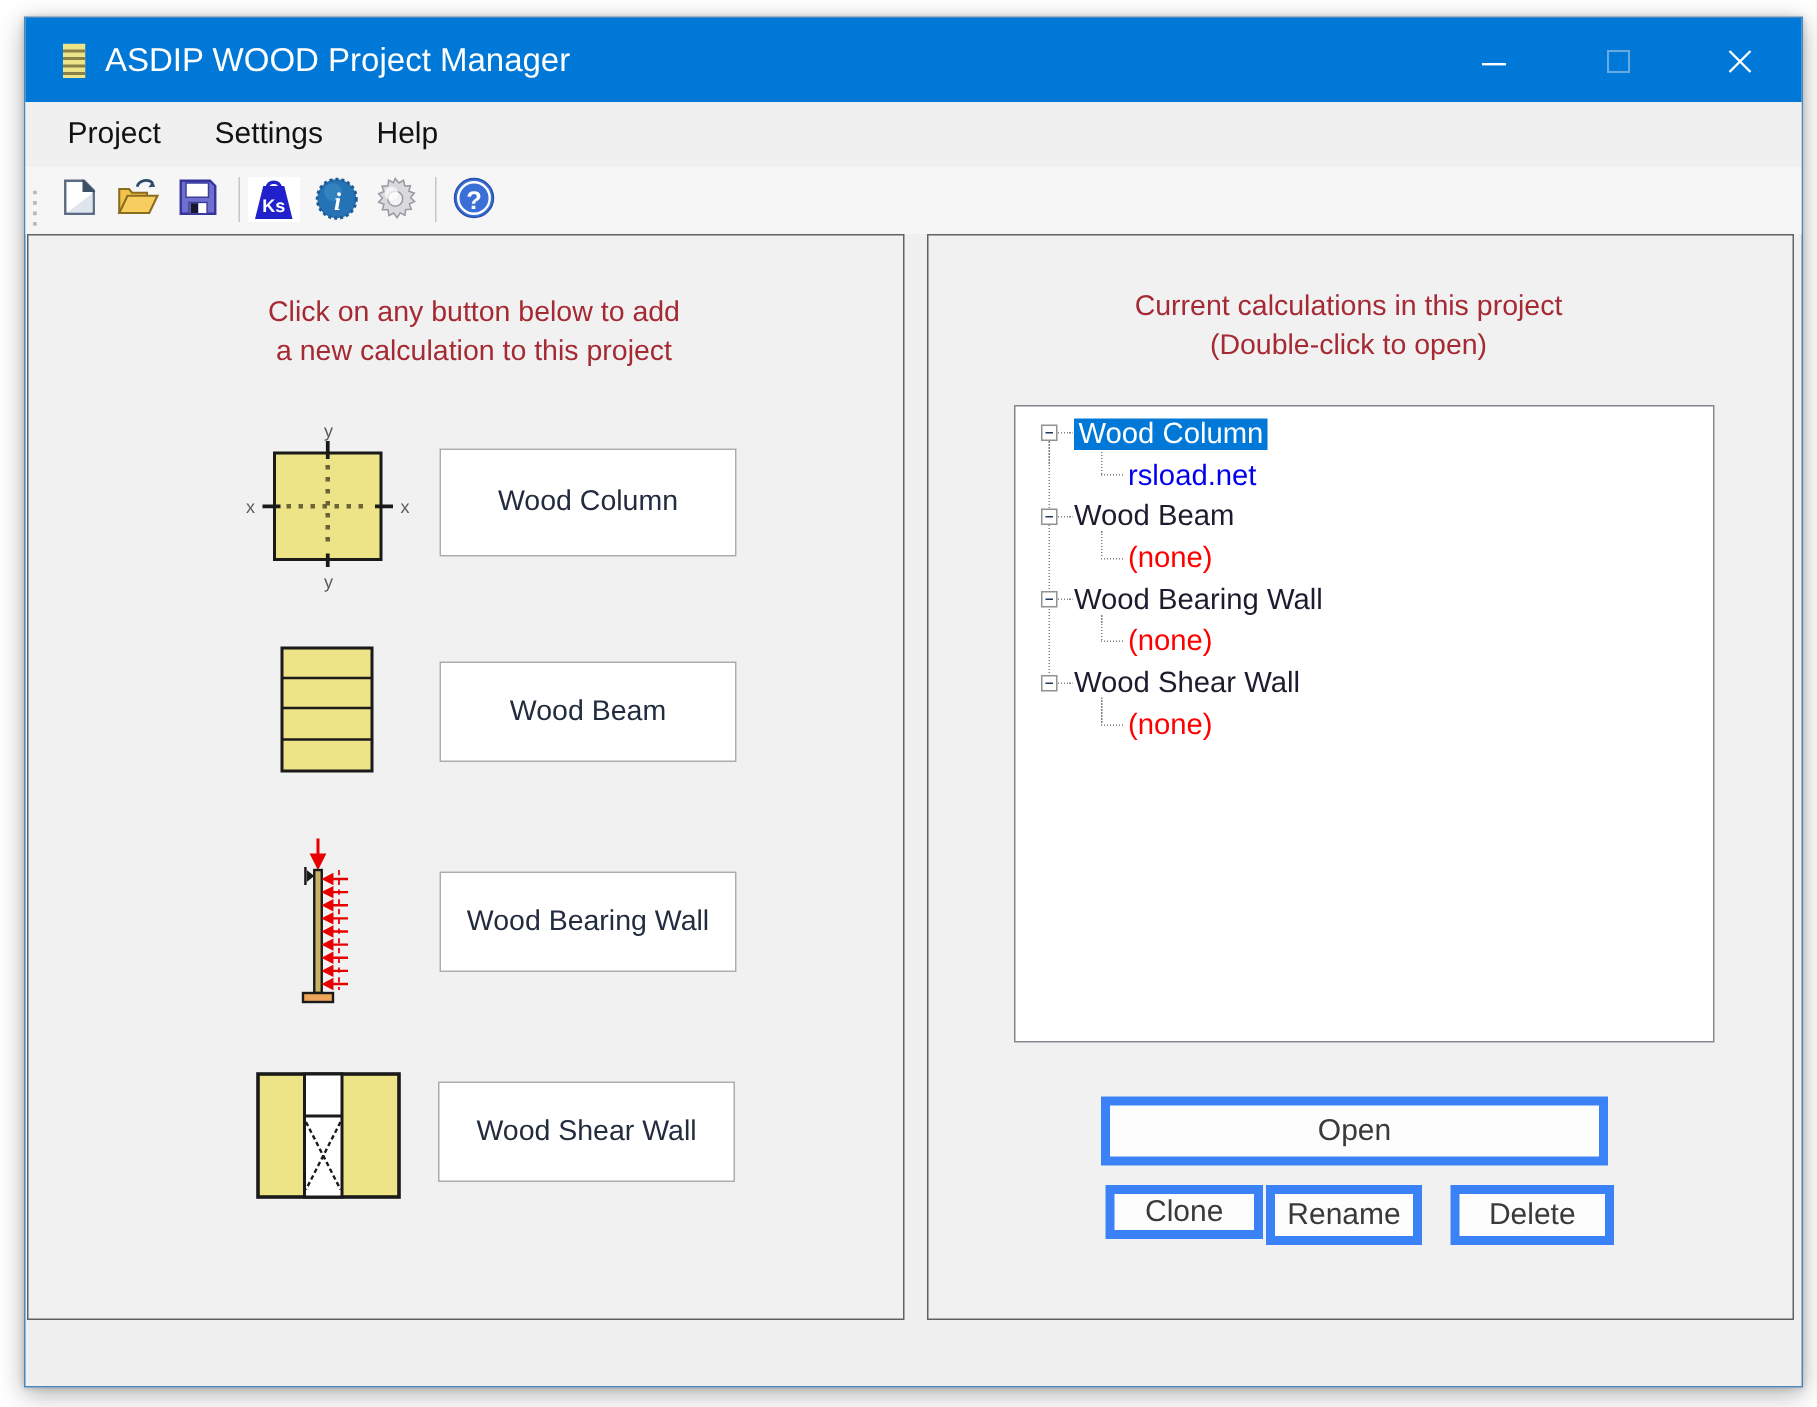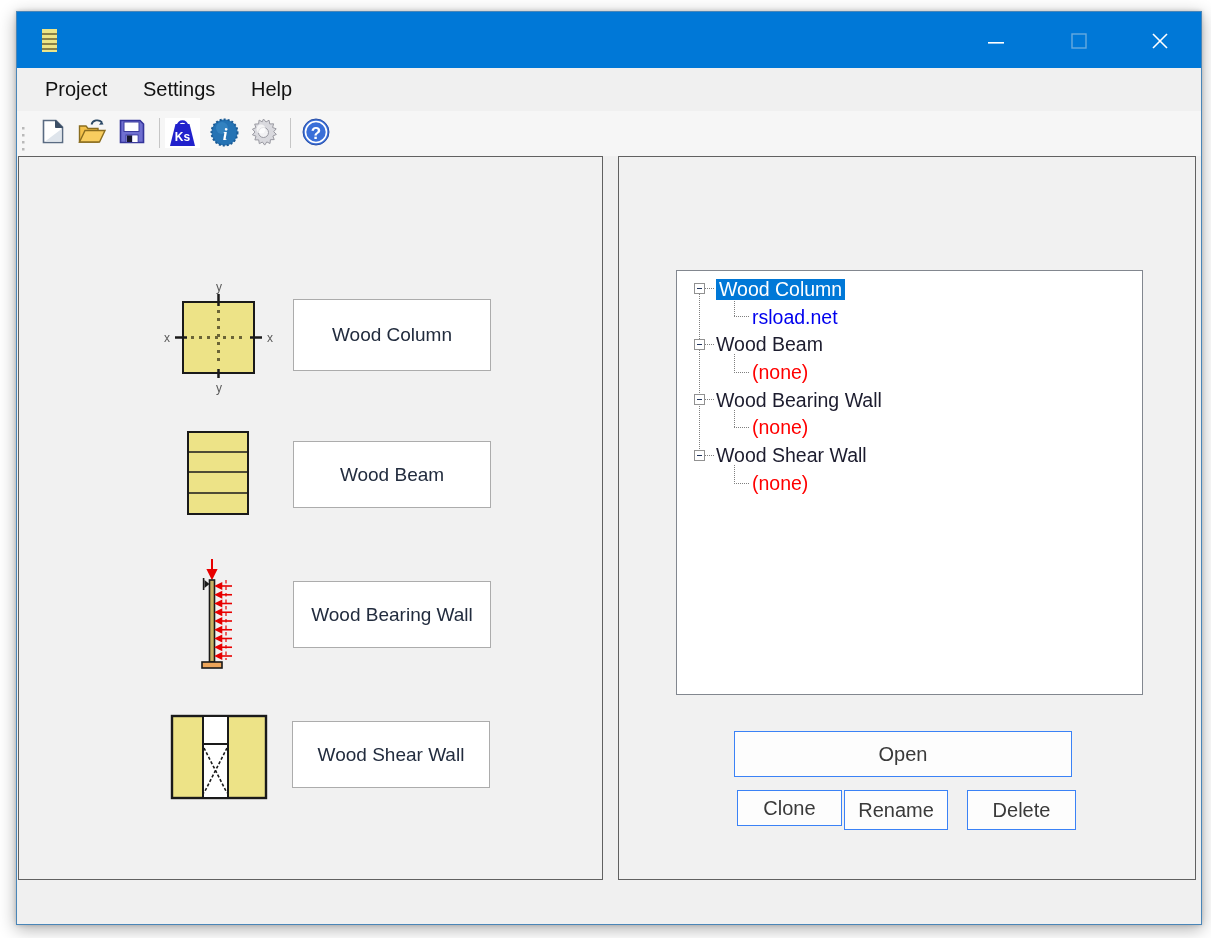--- a/index.html
+++ b/index.html
@@ -14,21 +14,21 @@
   #menubar { position:absolute; left:0; top:56px; width:100%; height:43px; background:#f0f0f0; }
   .menuitem { position:absolute; top:0; height:43px; line-height:43px; font-size:20px; color:#121212; }
   #toolbar { position:absolute; left:0; top:99px; width:100%; height:45px; background:#f6f6f6; }
   .tbsep { position:absolute; top:7px; height:30px; width:1px; background:#c6c6c6; }
   .group { position:absolute; top:144px; height:724px; border:1px solid #616161; background:#f1f1f1; }
   #lgroup { left:1px; width:585px; }
   #rgroup { left:601px; width:578px; }
   .redhead { position:absolute; color:#a52a33; font-size:19px; line-height:26px; text-align:center; width:440px; }
   .wbtn { position:absolute; background:#ffffff; border:1px solid #acacac;
     color:#222c3e; font-size:19px; display:flex; align-items:center; justify-content:center; }
-  .gbtn { position:absolute; background:#fdfdfd; border:1px solid #3b82f6;
+  .gbtn { position:absolute; background:#fdfdfd; border:6px solid #3b82f6;
     color:#3a3a3a; font-size:20px; display:flex; align-items:center; justify-content:center; }
   #treebox { position:absolute; left:57px; top:113px; width:467px; height:425px;
     background:#ffffff; border:1px solid #82878f; }
   .trow { position:absolute; font-size:19.5px; color:#1c1c2e; white-space:nowrap; line-height:22px; }
   .tnone { color:#ff0000; }
   .tblue { color:#0000ee; }
   .minusbox { position:absolute; width:11px; height:11px; background:#ffffff; border:1px solid #919191; }
   .minusbox:after { content:""; position:absolute; left:2px; top:4px; width:5px; height:1px; background:#22365e; }
   .dotv { position:absolute; width:1px; background-image:repeating-linear-gradient(to bottom,#7f7f7f 0 1px,transparent 1px 2px); }
   .doth { position:absolute; height:1px; background-image:repeating-linear-gradient(to right,#7f7f7f 0 1px,transparent 1px 2px); }
@@ -38,20 +38,21 @@
 <div id="win">
 
   <div id="titlebar">
     <svg class="abs" style="left:25px;top:17px" width="15" height="23" viewBox="0 0 15 23">
       <rect x="0" y="0" width="15" height="23" fill="#ece487"></rect>
       <rect x="0" y="4" width="15" height="2" fill="#8a8148"></rect>
       <rect x="0" y="9" width="15" height="2" fill="#8a8148"></rect>
       <rect x="0" y="14" width="15" height="2" fill="#8a8148"></rect>
       <rect x="0" y="19" width="15" height="2" fill="#8a8148"></rect>
     </svg>
+    <div id="title-text">ASDIP WOOD Project Manager</div>
     <svg class="abs" style="left:971px;top:29px" width="17" height="3">
         <rect x="0" y="1" width="16" height="1.6" fill="#ffffff"></rect>
       </svg>
     <svg class="abs" style="left:1054px;top:21px" width="17" height="17">
         <rect x="1" y="1" width="14" height="14" fill="none" stroke="#66aadf" stroke-width="1.4"></rect>
       </svg>
     <svg class="abs" style="left:1135px;top:21px" width="17" height="17">
       <line x1="1" y1="1" x2="15" y2="15" stroke="#ffffff" stroke-width="1.6"></line>
       <line x1="15" y1="1" x2="1" y2="15" stroke="#ffffff" stroke-width="1.6"></line>
     </svg>
@@ -110,20 +111,21 @@
     </svg>
     <div class="tbsep" style="left:273px"></div>
     <svg class="abs" style="left:285px;top:7px" width="28" height="28" viewBox="0 0 28 28">
       <circle cx="14" cy="14" r="13" fill="#3a6fd8" stroke="#2a50a8" stroke-width="1"></circle>
       <circle cx="14" cy="14" r="10.5" fill="none" stroke="#ffffff" stroke-width="1.6"></circle>
       <text x="14" y="21" font-size="17" font-weight="bold" fill="#ffffff" text-anchor="middle" font-family="Liberation Sans">?</text>
     </svg>
   </div>
 
   <div class="group" id="lgroup"></div>
+  <div class="redhead" style="left:79px;top:184px">Click on any button below to add<br>a new calculation to this project</div>
 
   <svg class="abs" style="left:126px;top:254px" width="135" height="132" viewBox="0 0 135 132">
     <rect x="40" y="36" width="71" height="71" fill="#ede387" stroke="#1a1a1a" stroke-width="2"></rect>
     <g stroke="#6b6436" stroke-width="3" stroke-dasharray="3 5">
       <line x1="75.5" y1="44" x2="75.5" y2="100"></line>
       <line x1="48" y1="71.5" x2="104" y2="71.5"></line>
     </g>
     <g stroke="#1a1a1a" stroke-width="2.5">
       <line x1="75.5" y1="28" x2="75.5" y2="40"></line>
       <line x1="75.5" y1="103" x2="75.5" y2="112"></line>
@@ -179,20 +181,21 @@
     <rect x="34" y="3" width="25" height="82" fill="#ffffff" stroke="#1a1a1a" stroke-width="2"></rect>
     <line x1="34" y1="31" x2="59" y2="31" stroke="#1a1a1a" stroke-width="2"></line>
     <g stroke="#1a1a1a" stroke-width="1.6" stroke-dasharray="3 2">
       <line x1="35" y1="35" x2="58" y2="80"></line>
       <line x1="58" y1="35" x2="35" y2="80"></line>
     </g>
   </svg>
   <div class="wbtn" style="left:275px;top:709px;width:198px;height:67px">Wood Shear Wall</div>
 
   <div class="group" id="rgroup">
+    <div class="redhead" style="left:60px;top:35px">Current calculations in this project<br>(Double-click to open)</div>
     <div id="treebox">
       <div class="dotv" style="left:22px;top:23px;height:156px"></div>
       <div class="dotv" style="left:57px;top:28px;height:18px"></div>
       <div class="doth" style="left:57px;top:45px;width:16px"></div>
       <div class="dotv" style="left:57px;top:83px;height:18px"></div>
       <div class="doth" style="left:57px;top:101px;width:16px"></div>
       <div class="dotv" style="left:57px;top:139px;height:18px"></div>
       <div class="doth" style="left:57px;top:156px;width:16px"></div>
       <div class="dotv" style="left:57px;top:194px;height:18px"></div>
       <div class="doth" style="left:57px;top:212px;width:16px"></div>

